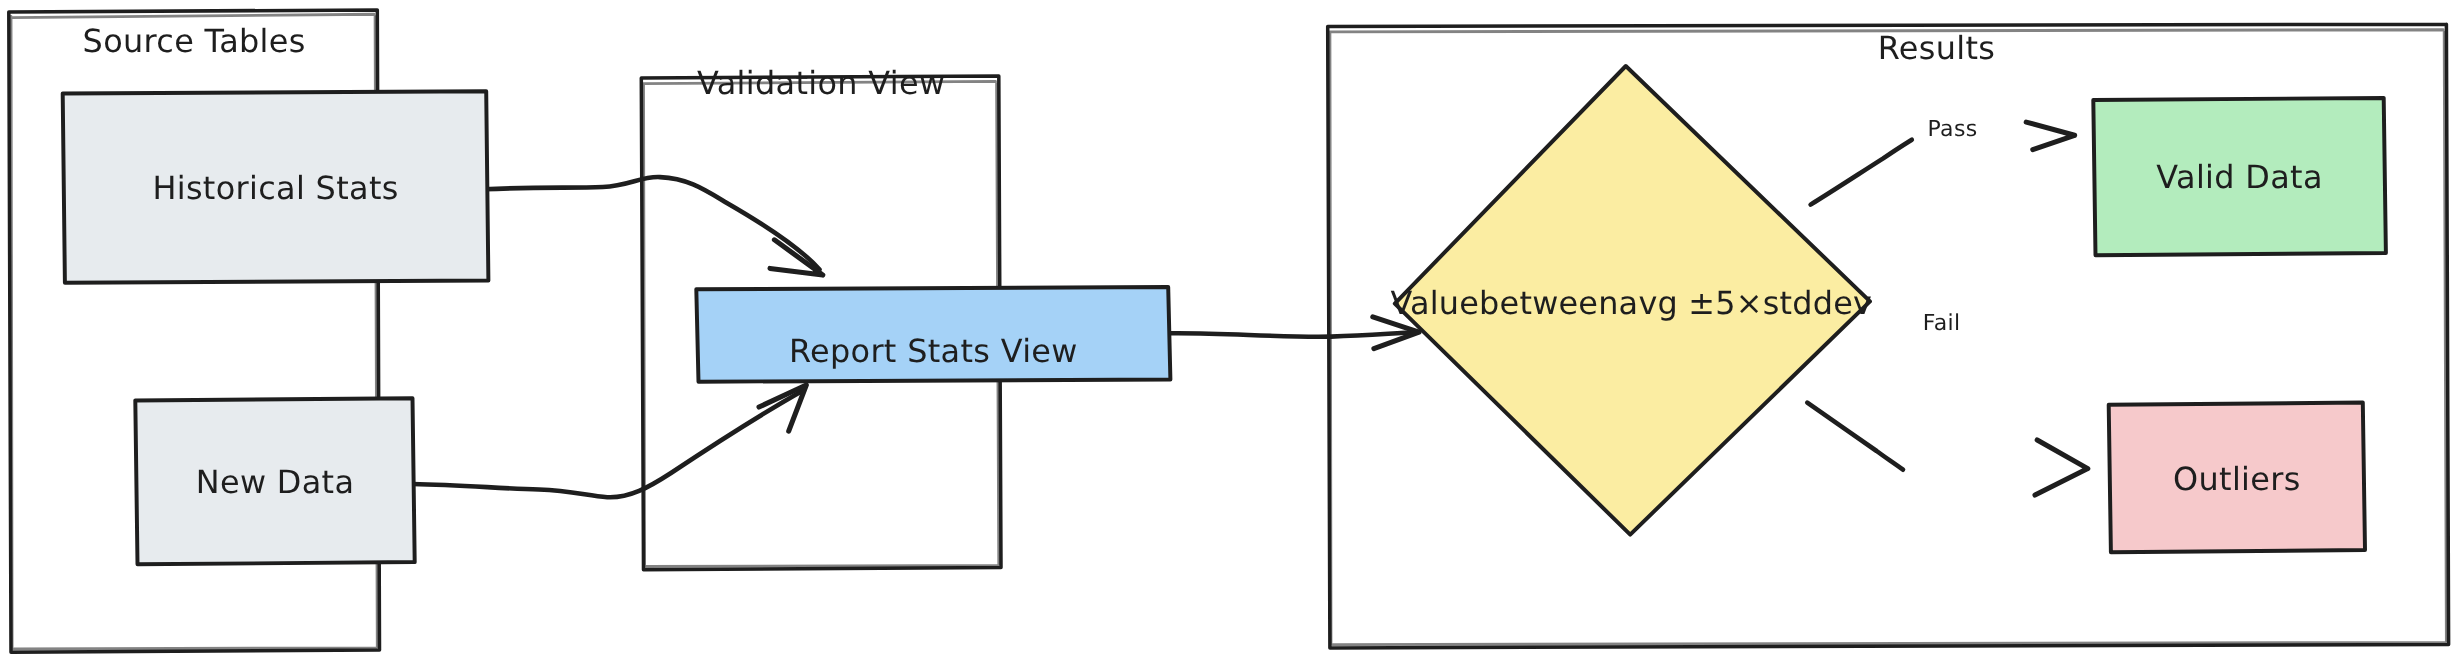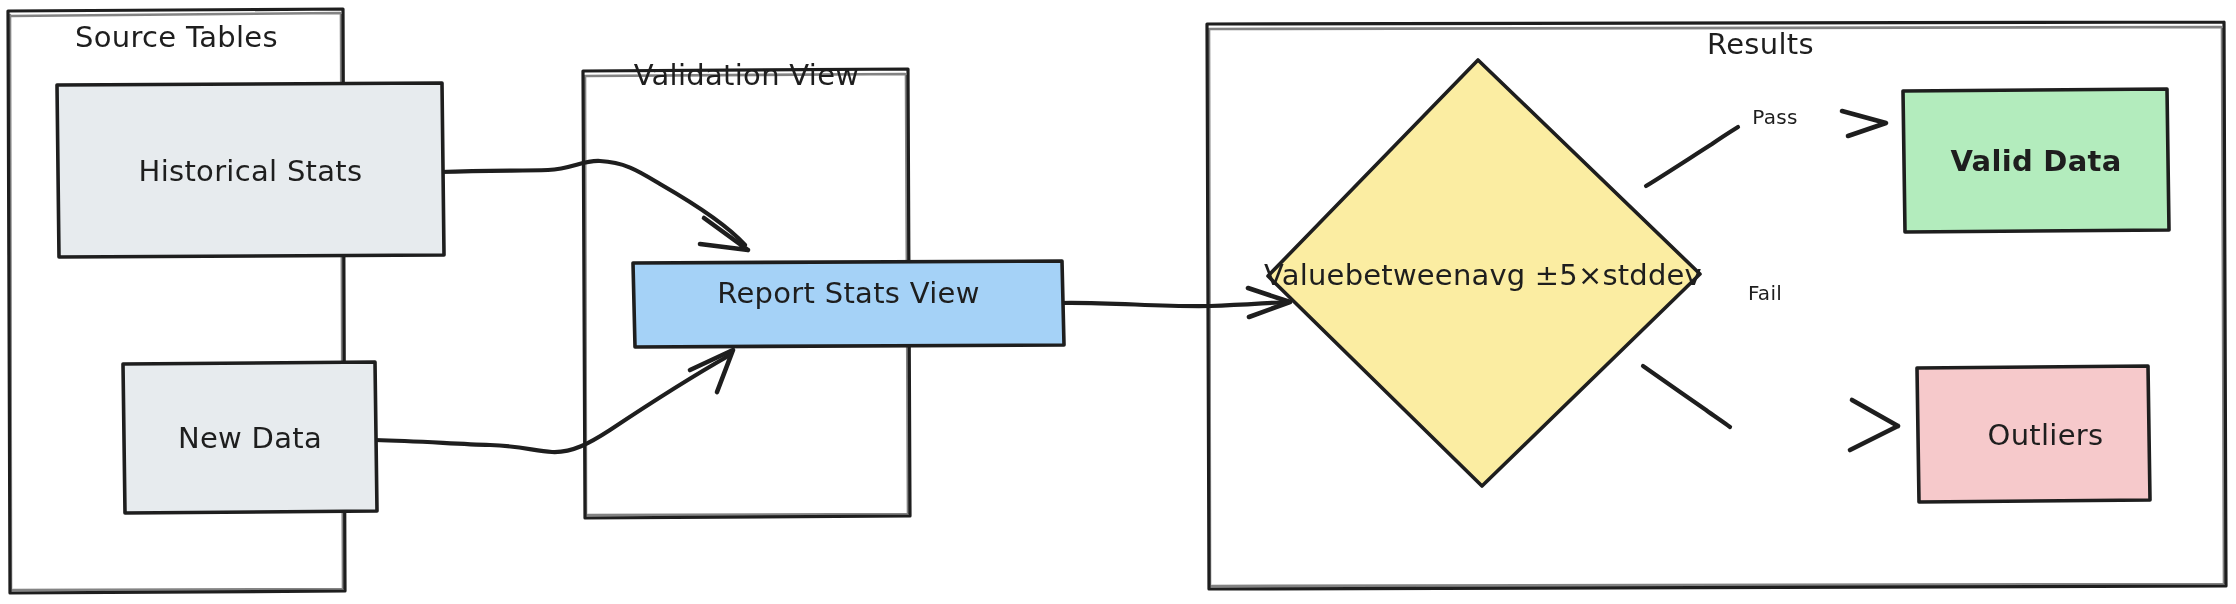--- a/index.html
+++ b/index.html
@@ -164,30 +164,30 @@
   <div class="lbl group-title" style="left:583px; top:58px; width:327px;">Validation View</div>
 
   <div class="lbl group-title" style="left:8px; top:20px; width:337px;">Source Tables</div>
 
   <div class="lbl group-title" style="left:1207px; top:27px; width:1019px;padding-left:44px;">Results</div>
 
   <div class="lbl node-title centered" style="left:123px; top:364px; width:254px; height:149px;">New Data</div>
 
   <div class="lbl node-title centered" style="left:57px; top:85px; width:387px; height:172px;">Historical Stats</div>
 
-  <div class="lbl node-title centered" style="left:633px; top:251px; width:431px; height:84px;">Report Stats View</div>
+  <div class="lbl node-title centered" style="left:633px; top:277px; width:431px; height:84px;">Report Stats View</div>
 
   <div class="lbl diamond-title centered" style="left:1338px; top:150px; width:290px; height:250px; ">
     <span>Value</span>
     <span>between</span>
     <span>avg ±</span>
     <span>5×stddev</span>
   </div>
 
-  <div class="lbl node-title centered" style="left:1903px; top:91px; width:266px; height:141px;font-weight:bold;">Valid Data</div>
+  <div class="lbl node-title centered" style="left:1903px; top:91px; width:266px; height:141px;">Valid Data</div>
 
-  <div class="lbl node-title centered" style="left:1917px; top:368px; width:233px; height:134px;padding-left:12px;">Outliers</div>
+  <div class="lbl node-title centered" style="left:1917px; top:368px; width:233px; height:134px;">Outliers</div>
 
   <div class="lbl edge-label" style="left:1720px; top:106px; width:110px;">Pass</div>
 
   <div class="lbl edge-label" style="left:1720px; top:280px; width:90px; top:282px;">Fail</div>
 
 </div>
 
 </body></html>

